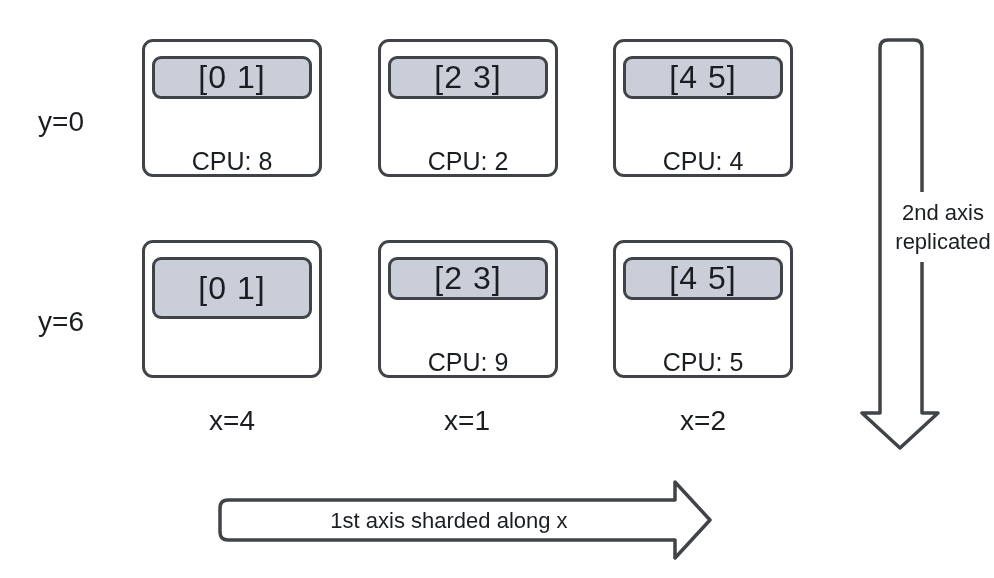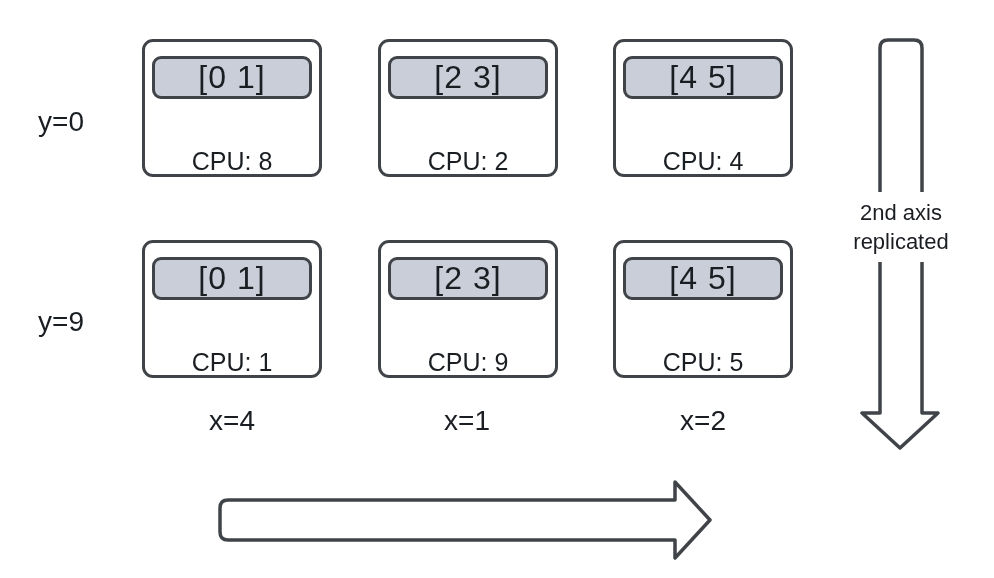--- a/index.html
+++ b/index.html
@@ -68,73 +68,73 @@
   .h-arrow-text {
     position: absolute;
     left: 449px;
     top: 521px;
     transform: translate(-50%, -50%);
     font-size: 22px;
     white-space: nowrap;
   }
   .v-arrow-text {
     position: absolute;
-    left: 901px;
+    left: 943px;
     top: 227px;
     transform: translate(-50%, -50%);
     background: #ffffff;
     padding: 6px 3px;
     text-align: center;
     font-size: 22px;
     line-height: 29px;
     white-space: nowrap;
   }
 </style>
 </head>
 <body>
 
 <div class="canvas">
 
   <div class="axis-label" style="left:61px; top:122px;">y=0</div>
-  <div class="axis-label" style="left:61px; top:322px;">y=9</div>
+  <div class="axis-label" style="left:61px; top:322px;">y=6</div>
 
   <div class="device" style="left:142px; top:39px;">
     <div class="shard">[0 1]</div>
     <div class="cpu">CPU: 8</div>
   </div>
   <div class="device" style="left:378px; top:39px;">
     <div class="shard">[2 3]</div>
     <div class="cpu">CPU: 2</div>
   </div>
   <div class="device" style="left:613px; top:39px;">
     <div class="shard">[4 5]</div>
     <div class="cpu">CPU: 4</div>
   </div>
 
   <div class="device" style="left:142px; top:240px;">
     <div class="shard">[0 1]</div>
-    <div class="cpu">CPU: 1</div>
   </div>
   <div class="device" style="left:378px; top:240px;">
     <div class="shard">[2 3]</div>
     <div class="cpu">CPU: 9</div>
   </div>
   <div class="device" style="left:613px; top:240px;">
     <div class="shard">[4 5]</div>
     <div class="cpu">CPU: 5</div>
   </div>
 
   <div class="axis-label" style="left:232px; top:421px;">x=4</div>
   <div class="axis-label" style="left:467px; top:421px;">x=1</div>
   <div class="axis-label" style="left:703px; top:421px;">x=2</div>
 
   <svg class="arrows-svg" viewBox="0 0 994 578">
     <path class="arrow-shape" d="M 675 482 L 710 520 L 675 558 L 675 540 L 228 540 Q 220 540 220 532 L 220 508 Q 220 500 228 500 L 675 500 Z"></path>
     <path class="arrow-shape" d="M 880 413 L 880 48 Q 880 40 888 40 L 914 40 Q 922 40 922 48 L 922 413 L 938 413 L 900 448 L 862 413 Z"></path>
   </svg>
 
+  <div class="h-arrow-text">1st axis sharded along x</div>
 
   <div class="v-arrow-text">
     <div>2nd axis</div>
     <div>replicated</div>
   </div>
 
 </div>
 
 </body></html>

